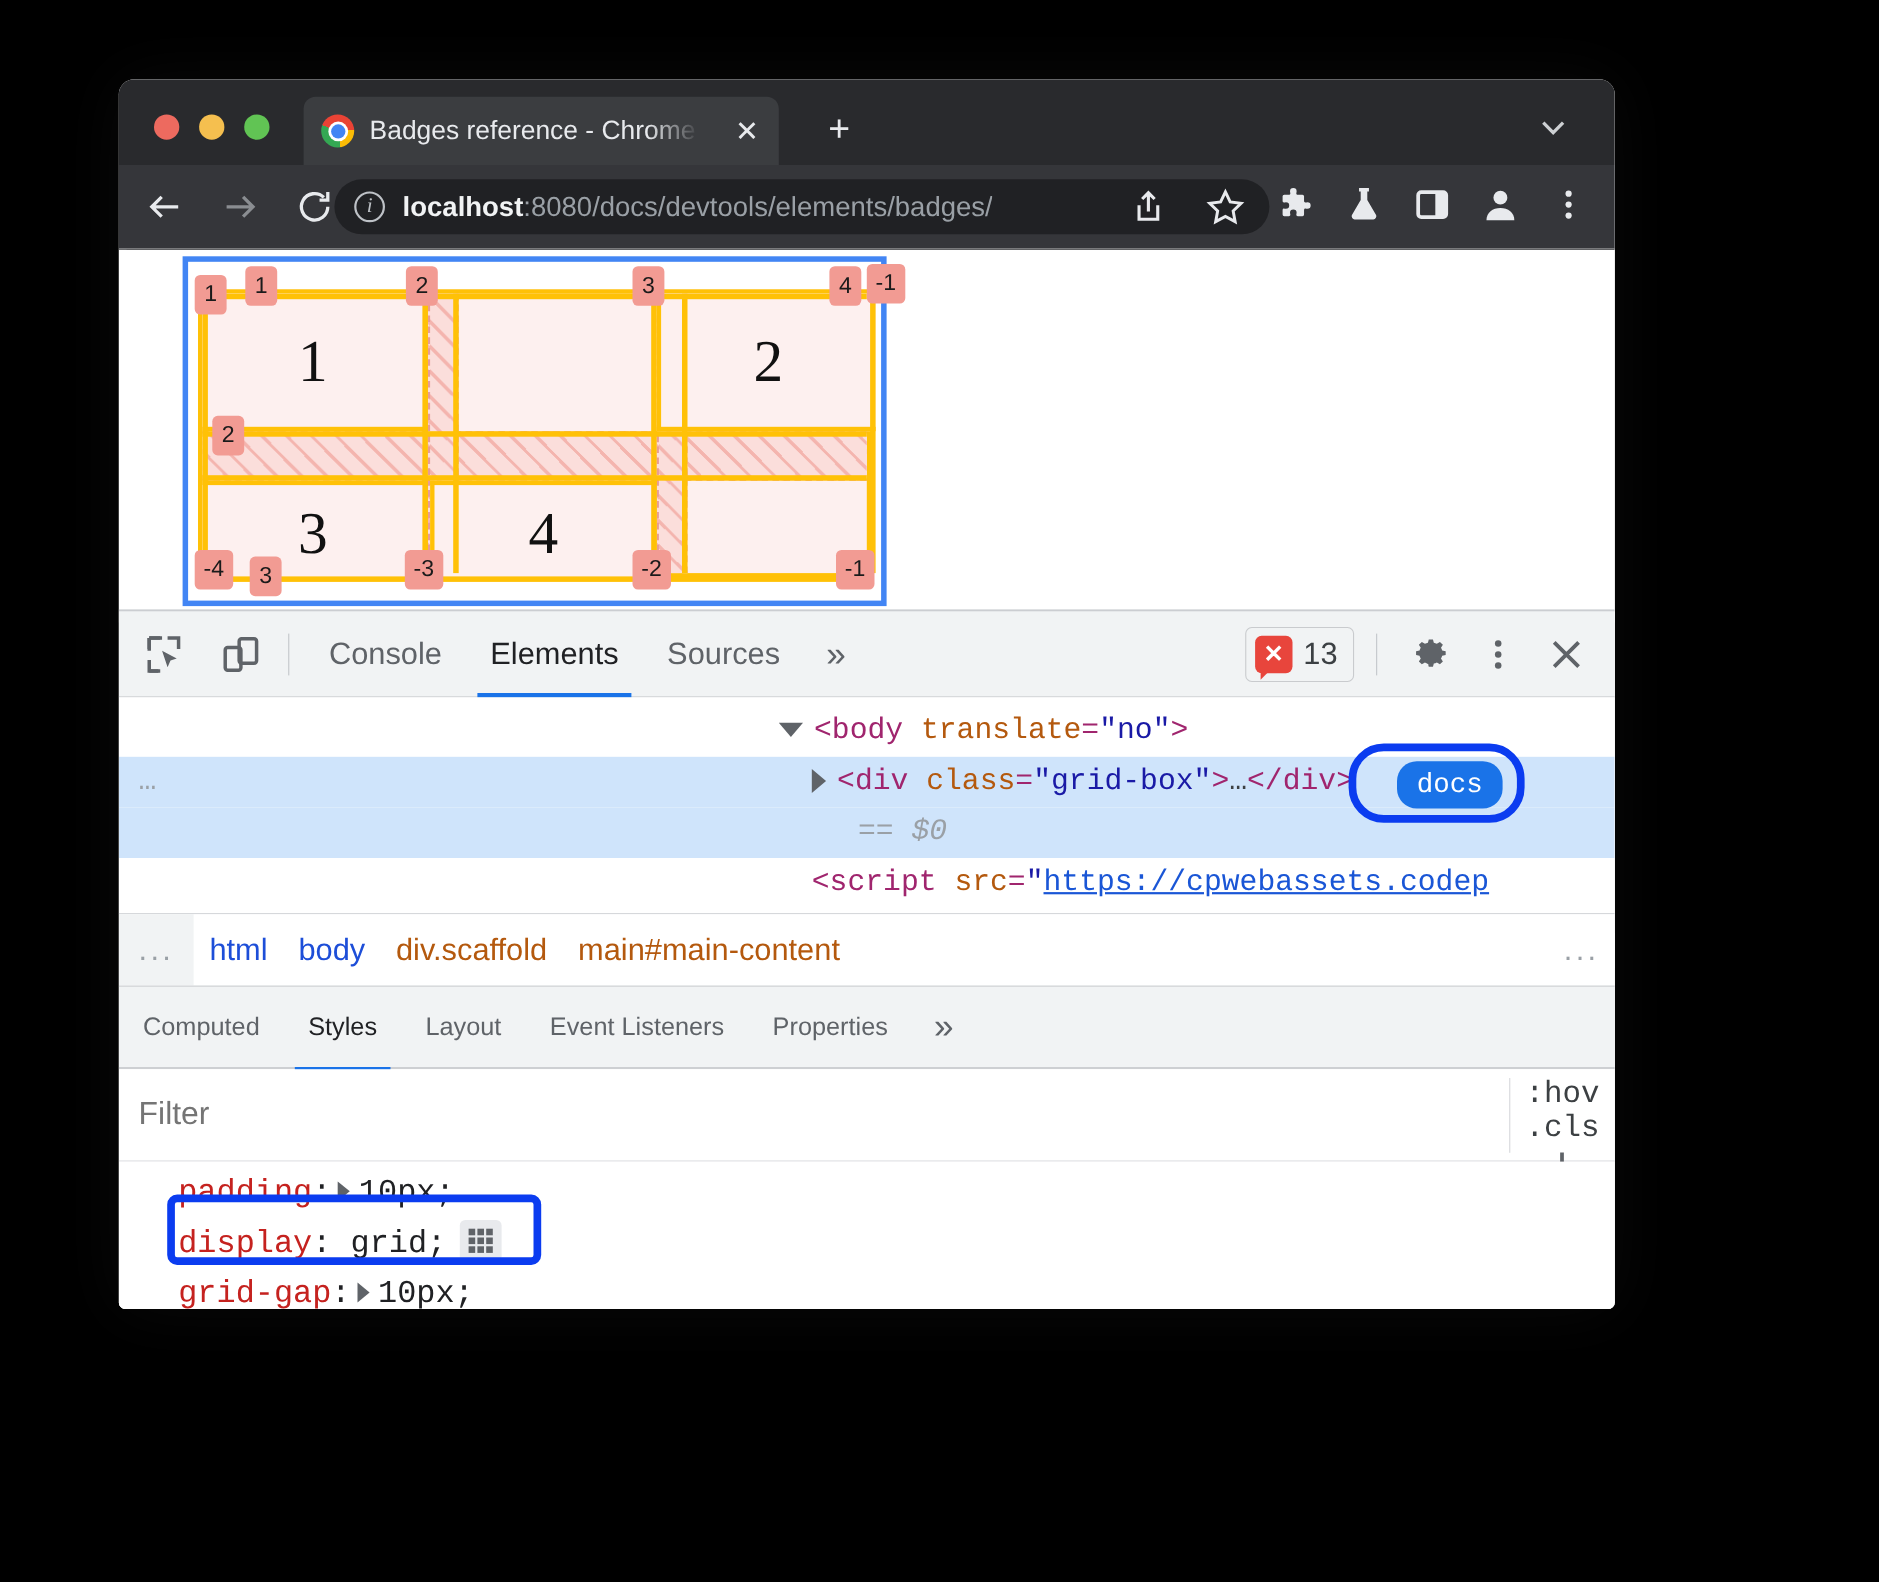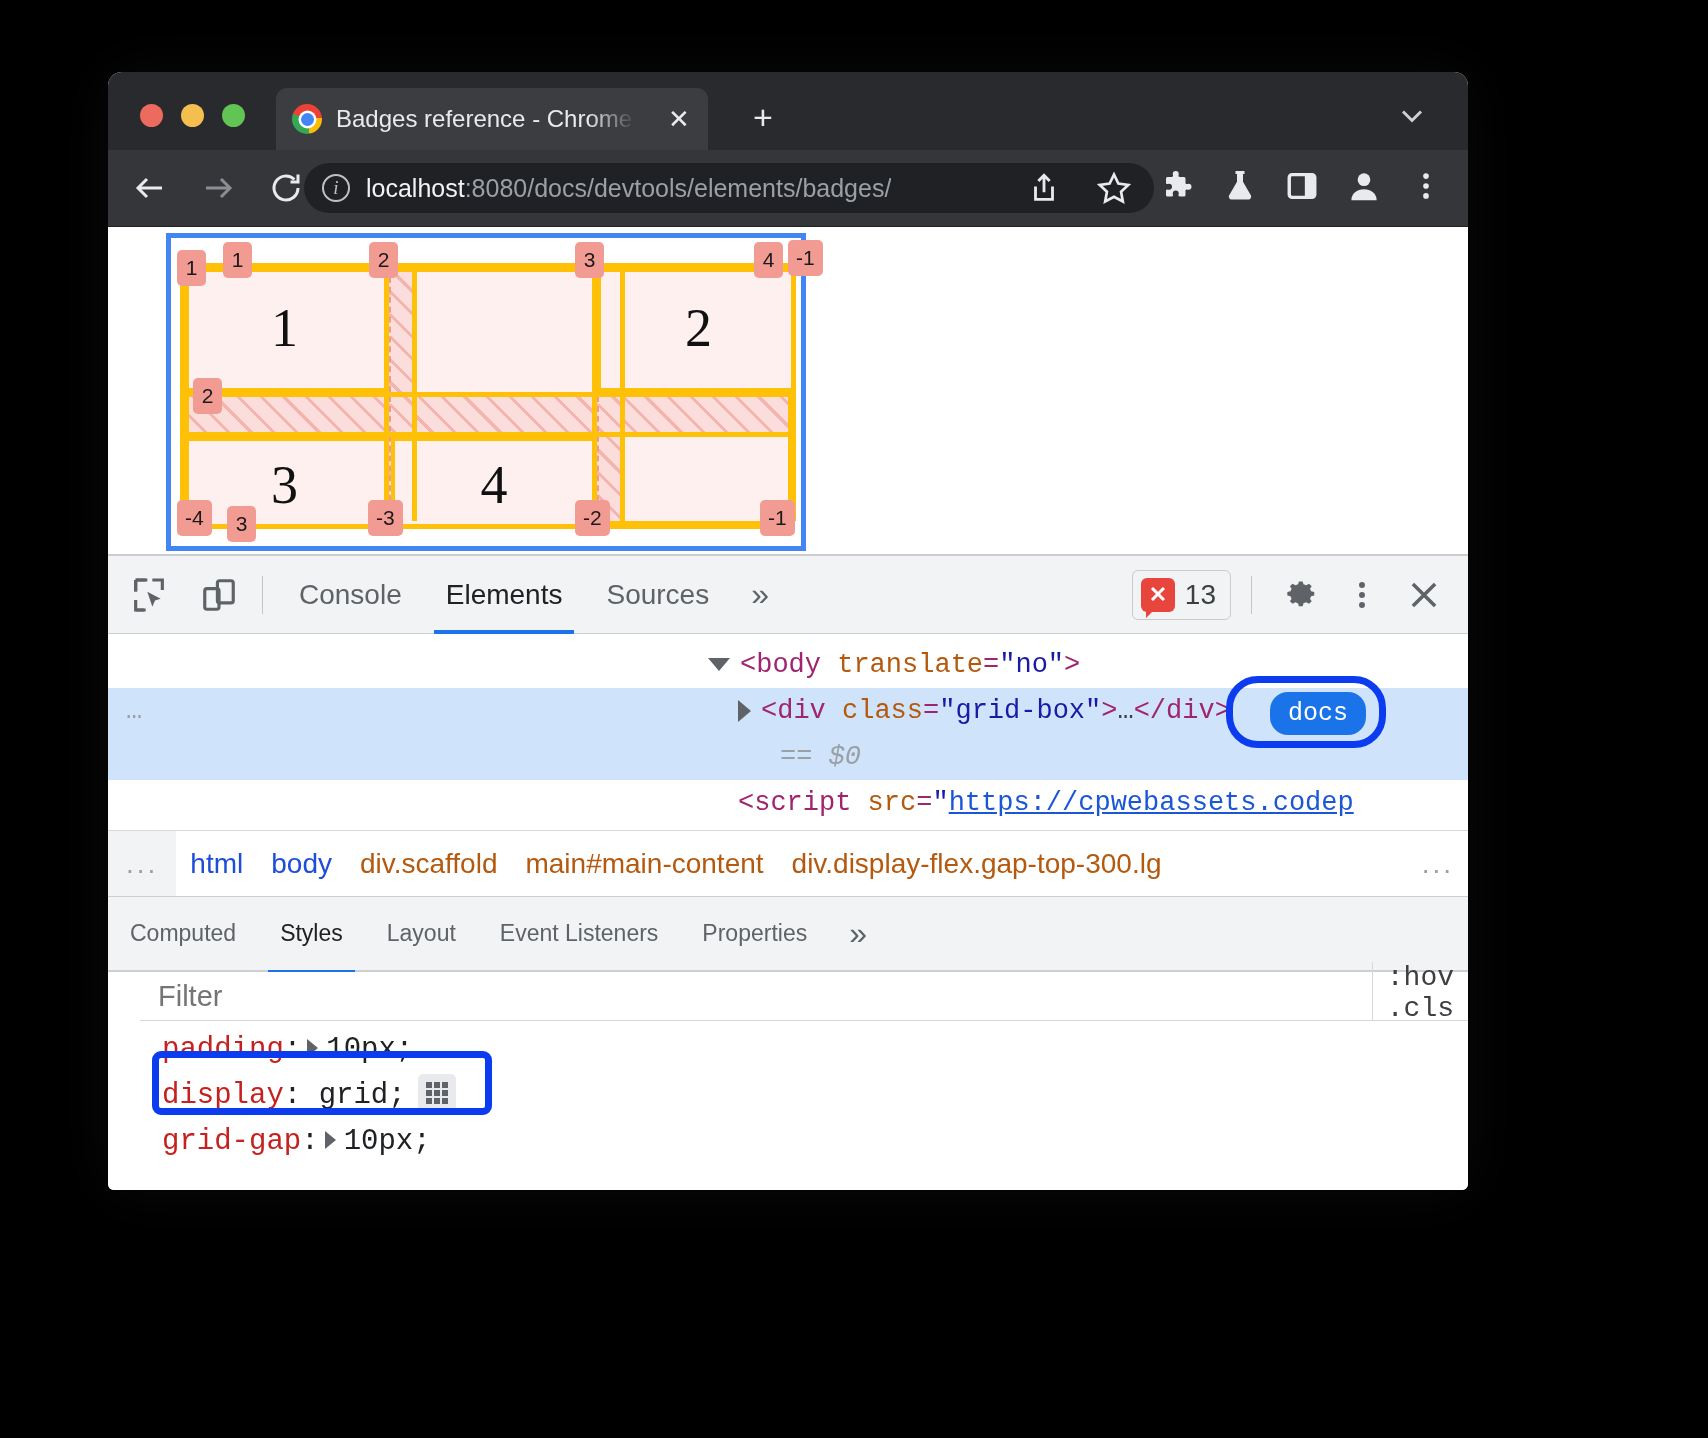--- a/index.html
+++ b/index.html
@@ -112,21 +112,21 @@
   .omni-info {
     width: 28px; height: 28px; flex: 0 0 auto;
     border: 2.2px solid #bdc1c6; border-radius: 50%;
     color: #bdc1c6; font-size: 19px; line-height: 24px; text-align: center;
     font-family: "Liberation Serif", serif; font-style: italic;
   }
   .omni-url {
     margin-left: 16px; font-size: 25px; color: #9aa0a6;
     white-space: nowrap; overflow: hidden;
   }
-  .omni-url b { color: #f1f3f4; font-weight: 400; }
+  .omni-url b { color: #f1f3f4; font-weight: 700; }
   .omni-actions {
     position: absolute; right: 16px; top: 0; height: 50px;
     display: flex; align-items: center; gap: 22px;
   }
   .tb-icons {
     position: absolute; right: 18px; top: 12px;
     display: flex; align-items: center; gap: 14px;
   }
   .tb-icon {
     width: 48px; height: 48px;
@@ -398,24 +398,24 @@
   .sp-tab.active { color: #202124; }
   .sp-tab.active::after {
     content: ""; position: absolute; left: 10px; right: 10px; bottom: -2px;
     height: 4px; background: #1a73e8;
   }
   .sp-more { padding: 0 20px; font-size: 32px; color: #5f6368; }
 
   
   .filter-row {
     position: relative;
-    height: 49px;
+    height: 84px;
     background: #fff;
     border-bottom: 1px solid #d6d8db;
-    display: flex; align-items: center; margin-left: 32px;
+    display: flex; align-items: center;
   }
   .filter-input {
     flex: 1;
     font-size: 29px; color: #5f6368;
     padding-left: 18px;
     border: none; outline: none; background: transparent;
     font-family: "Liberation Sans", sans-serif;
   }
   .filter-actions {
     display: flex; align-items: center; gap: 0;
@@ -691,21 +691,20 @@
         <span class="grid-badge">docs</span>
         <span class="hl-ring" style="right:82px; top:42px; width:160px; height:72px;"></span>
       </div>
 
       <div class="crumbs">
         <span class="crumb-dots">...</span>
         <span class="crumb">html</span>
         <span class="crumb">body</span>
         <span class="crumb brown">div.scaffold</span>
         <span class="crumb brown">main#main-content</span>
-        <span class="crumb brown">div.display-flex.gap-top-300.lg</span>
         <span class="crumb-end">...</span>
       </div>
 
       <div class="sp-tabs">
         <div class="sp-tab">Computed</div>
         <div class="sp-tab active">Styles</div>
         <div class="sp-tab">Layout</div>
         <div class="sp-tab">Event Listeners</div>
         <div class="sp-tab">Properties</div>
         <div class="sp-more">»</div>

